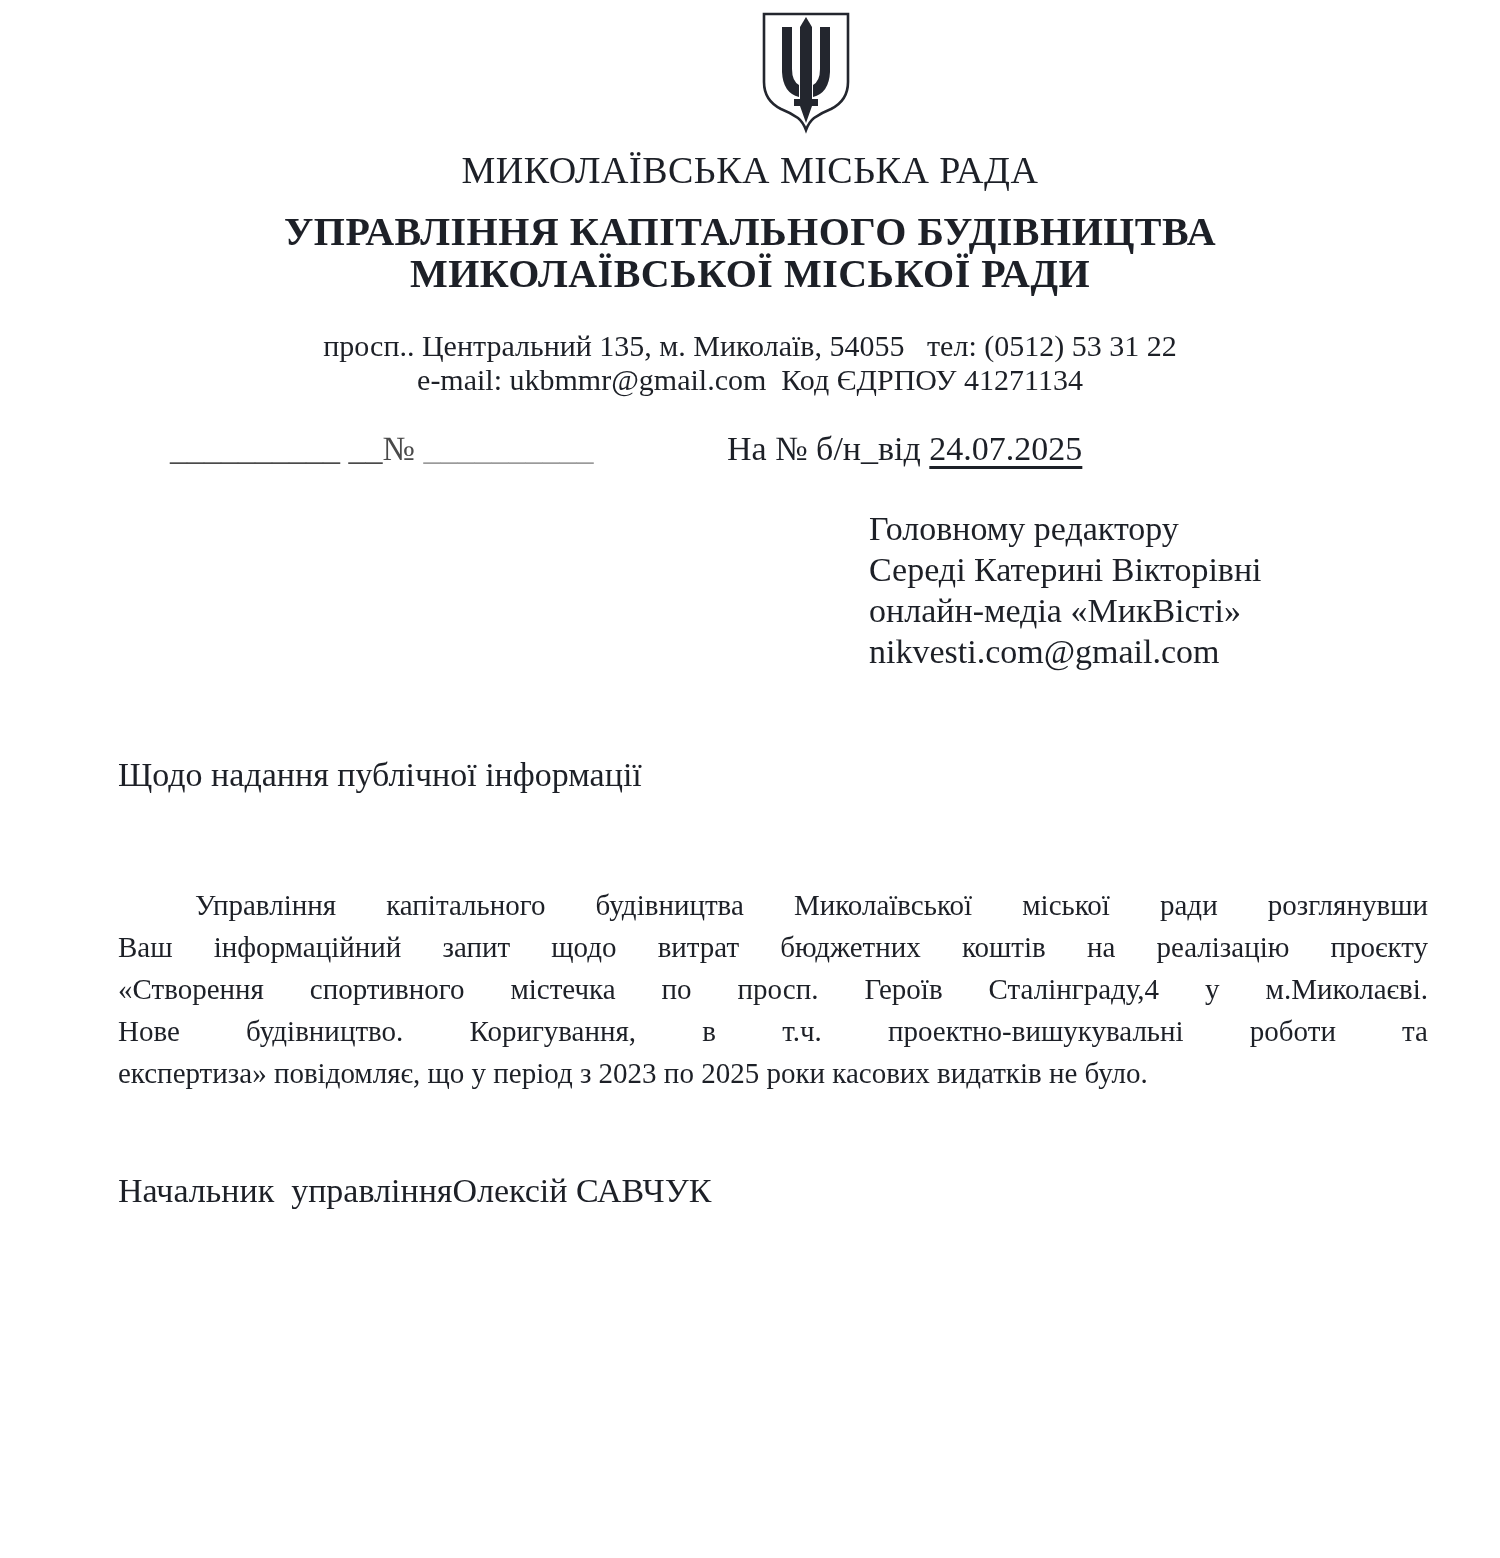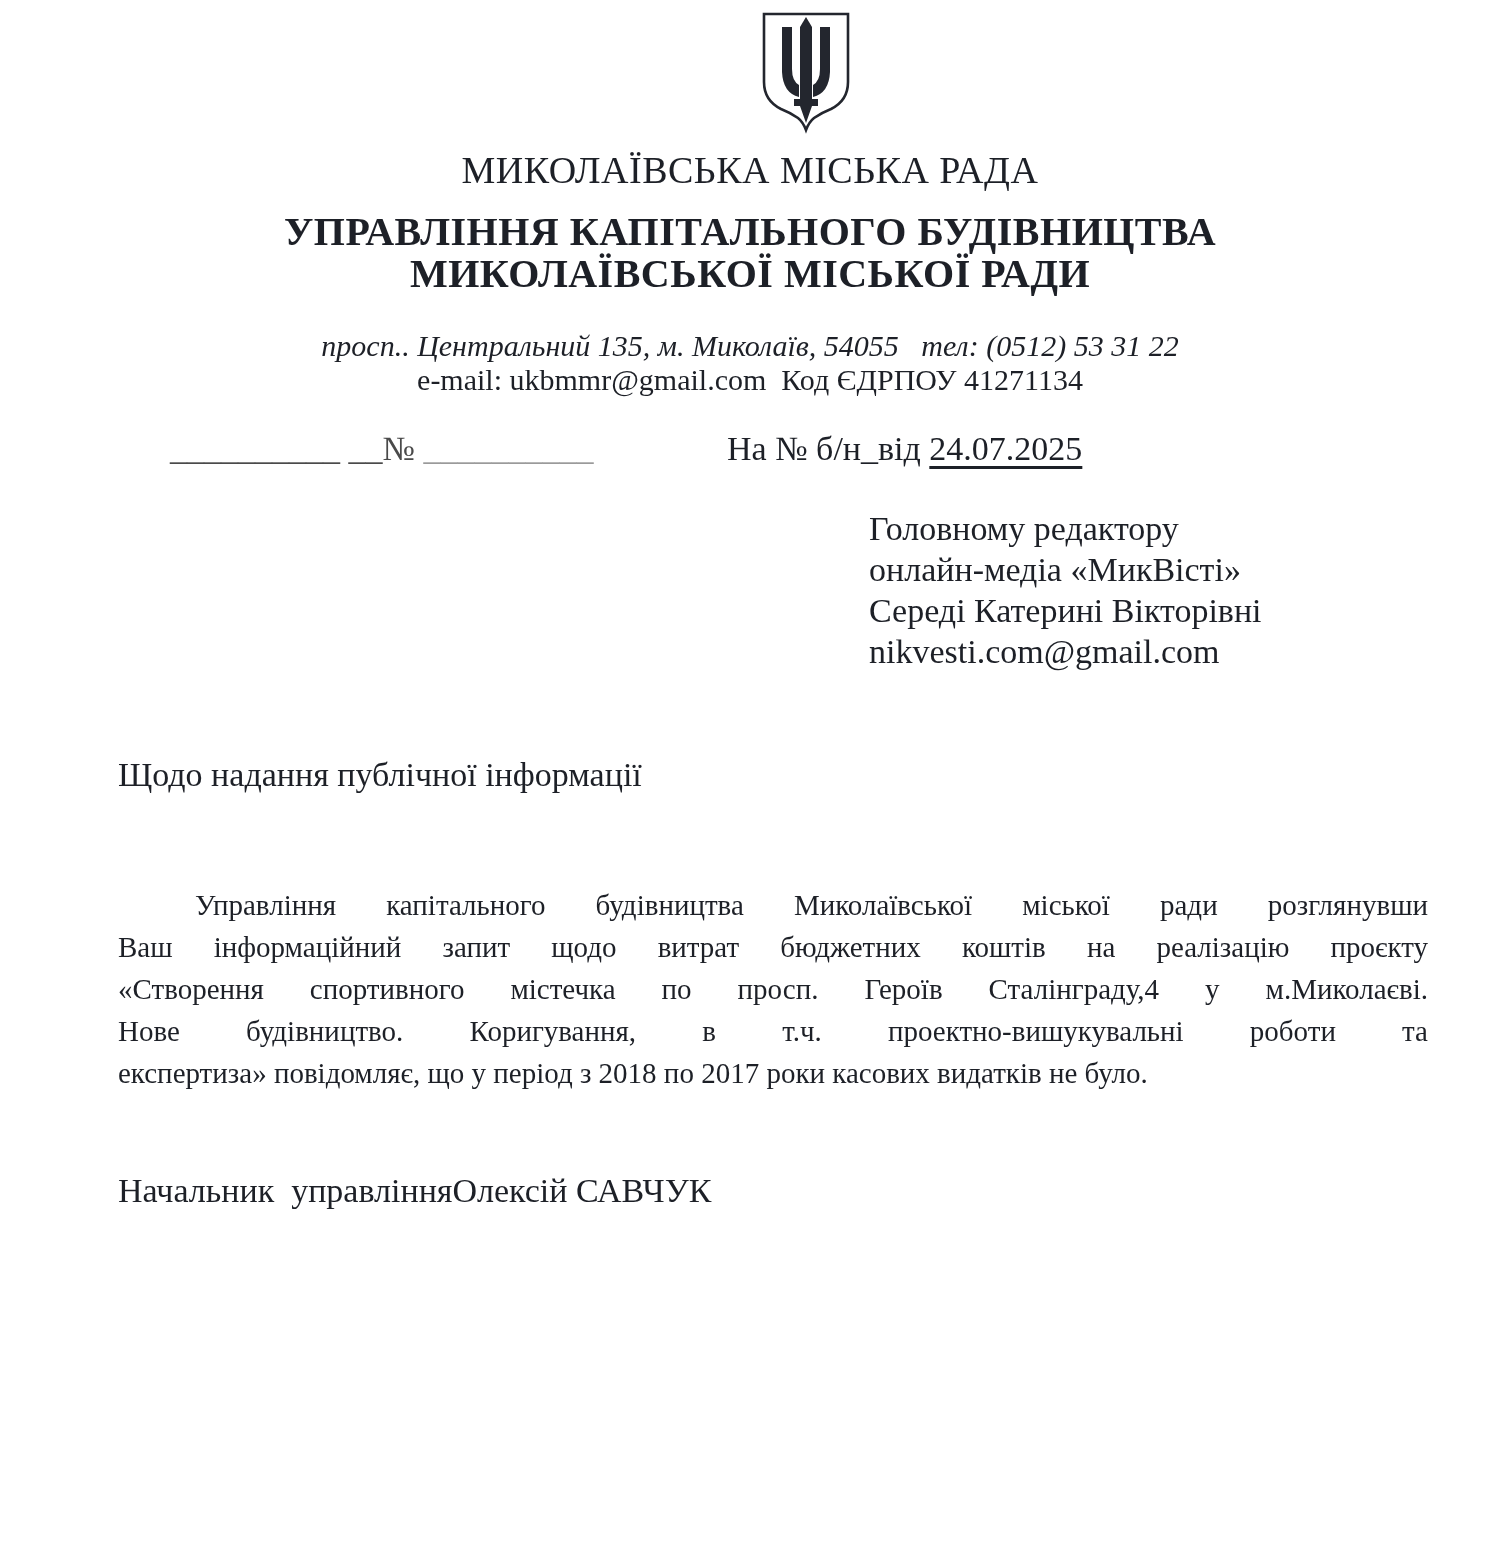--- a/index.html
+++ b/index.html
@@ -10,21 +10,21 @@
     font-family:"Liberation Serif", serif;
     color:#1d2027;
     overflow:hidden;
   }
   .center-line { position:absolute; left:0; right:0; text-align:center; white-space:pre; }
   .council   { top:148px; font-size:38px; letter-spacing:0.5px; }
   .dept      { font-weight:bold; font-size:40px; letter-spacing:0.5px; }
   .dept1     { top:208px; }
   .dept2     { top:250px; }
   .addr      { font-size:30px; }
-  .addr1     { top:329px;font-style:italic; }
+  .addr1     { top:329px; }
   .addr2     { top:363px; }
 
   .emblem { position:absolute; left:760px; top:12px; width:92px; height:122px; }
 
   .refline { position:absolute; top:430px; left:0; right:0; height:44px; font-size:34px; white-space:pre; }
   .ref-blanks { position:absolute; left:170px; top:0; }
   .blank-dark  { color:#4a4a4a; }
   .blank-light { color:#9a9a9a; }
   .ref-reply { position:absolute; left:727px; top:0; white-space:pre; }
   .ref-date  { text-decoration:underline; text-underline-offset:6px; }
@@ -63,33 +63,33 @@
   <div class="center-line addr addr1">просп.. Центральний 135, м. Миколаїв, 54055   тел: (0512) 53 31 22</div>
   <div class="center-line addr addr2">e-mail: ukbmmr@gmail.com  Код ЄДРПОУ 41271134</div>
 
   <div class="refline">
     <span class="ref-blanks"><span class="blank-dark">__________</span><span class="blank-dark"> __№ </span><span class="blank-light">__________</span></span>
     <span class="ref-reply"><span>На № б/н_від </span><span class="ref-date">24.07.2025</span></span>
   </div>
 
   <div class="addressee">
     <div>Головному редактору</div>
+    <div>Середі Катерині Вікторівні</div>
     <div>онлайн-медіа «МикВісті»</div>
-    <div>Середі Катерині Вікторівні</div>
     <div>nikvesti.com@gmail.com</div>
   </div>
 
   <div class="subject">Щодо надання публічної інформації</div>
 
   <div class="body-par">
     <div class="jline indent">Управління капітального будівництва Миколаївської міської ради розглянувши</div>
     <div class="jline">Ваш інформаційний запит щодо витрат бюджетних коштів на реалізацію проєкту</div>
     <div class="jline">«Створення спортивного містечка по просп. Героїв Сталінграду,4 у м.Миколаєві.</div>
     <div class="jline">Нове будівництво. Коригування, в т.ч. проектно-вишукувальні роботи та</div>
-    <div>експертиза» повідомляє, що у період з 2018 по 2017 роки касових видатків не було.</div>
+    <div>експертиза» повідомляє, що у період з 2023 по 2025 роки касових видатків не було.</div>
   </div>
 
   <div class="signature">
     <span>Начальник  управління</span>
     <span>Олексій САВЧУК</span>
   </div>
 
 </div>
 
 </body></html>

